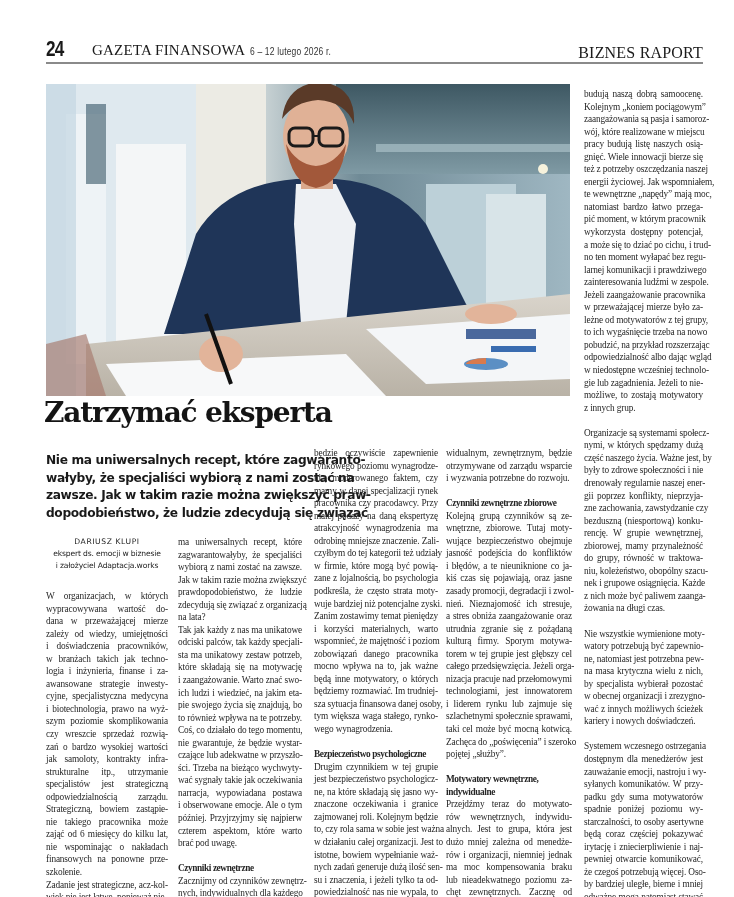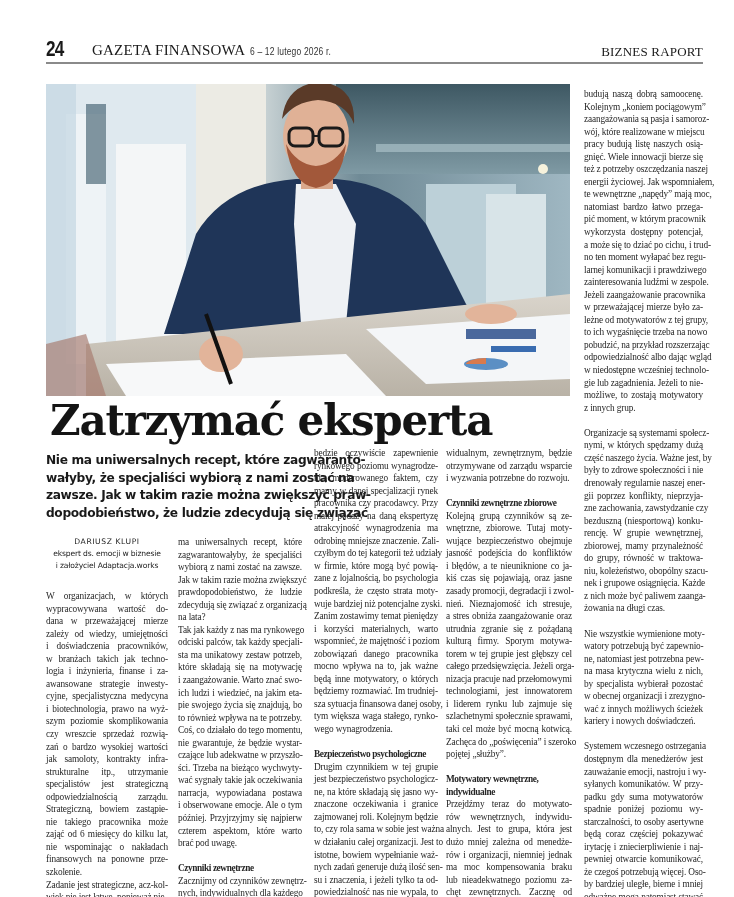--- a/index.html
+++ b/index.html
@@ -3,29 +3,29 @@
 <meta charset="utf-8">
 <style>
   html, body { margin:0; padding:0; background:#ffffff; }
   body { width:734px; height:897px; position:relative; overflow:hidden; font-family:"Liberation Serif", serif; color:#1e1e1e; }
   .abs { position:absolute; }
 
   
   .page-num { left:46px; top:36px; font-family:"Liberation Sans", sans-serif; font-weight:bold; font-size:22px; letter-spacing:-1px; transform:scaleX(0.78); transform-origin:left top; color:#1a1a1a; }
   .paper-name { left:92px; top:42px; font-family:"Liberation Serif", serif; font-size:15px; letter-spacing:0.2px; color:#1a1a1a; white-space:nowrap; }
   .paper-name .date { font-family:"Liberation Sans", sans-serif; font-size:10px; transform:scaleX(0.85); display:inline-block; transform-origin:left center; margin-left:2px; color:#333; }
-  .section { right:31px; top:44px; font-family:"Liberation Serif", serif; font-size:13px; color:#1a1a1a; letter-spacing:0.2px; }
+  .section { right:31px; top:44px; font-family:"Liberation Serif", serif; font-size:16px; color:#1a1a1a; letter-spacing:0.2px; }
   .rule { left:46px; top:62px; width:657px; height:2px; background:#8a8a8a; }
 
   
   .photo { left:46px; top:84px; width:524px; height:312px; overflow:hidden; background:#c9d5dc; }
   .photo svg { display:block; }
 
   
-  .title { left:50px; top:396px; font-family:"DejaVu Serif", serif; font-weight:bold; font-size:42px; letter-spacing:-1.2px; color:#141414; white-space:nowrap; }
+  .title { left:44px; top:396px; font-family:"DejaVu Serif", serif; font-weight:bold; font-size:28px; letter-spacing:-1.2px; color:#141414; white-space:nowrap; }
 
   
   .lead { left:46px; top:452px; width:258px; font-family:"DejaVu Sans", sans-serif; font-weight:bold; font-size:12.2px; line-height:17.6px; color:#1a1a1a; letter-spacing:-0.35px; }
   .lead span { display:block; white-space:nowrap; }
 
   
   .byline { left:46px; top:536px; width:122px; text-align:center; font-family:"DejaVu Sans", sans-serif; color:#222; }
   .byline .name { font-weight:normal; font-size:7.6px; letter-spacing:0.6px; line-height:12px; }
   .byline .role { font-size:7.6px; line-height:11.5px; letter-spacing:-0.15px;text-align:center; }
 
@@ -164,21 +164,21 @@
   </div>
 
 <div class="abs col c2" id="col2">
     <span class="ln">ma uniwersalnych recept, które</span>
     <span class="ln">zagwarantowałyby, że specjaliści</span>
     <span class="ln">wybiorą z nami zostać na zawsze.</span>
     <span class="ln">Jak w takim razie można zwiększyć</span>
     <span class="ln">prawdopodobieństwo, że ludzie</span>
     <span class="ln">zdecydują się związać z organizacją</span>
     <span class="ln last">na lata?</span>
-    <span class="ln">Tak jak każdy z nas ma rynkowego</span>
+    <span class="ln">Tak jak każdy z nas ma unikatowe</span>
     <span class="ln">odciski palców, tak każdy specjali-</span>
     <span class="ln">sta ma unikatowy zestaw potrzeb,</span>
     <span class="ln">które składają się na motywację</span>
     <span class="ln">i zaangażowanie. Warto znać swo-</span>
     <span class="ln">ich ludzi i wiedzieć, na jakim eta-</span>
     <span class="ln">pie swojego życia się znajdują, bo</span>
     <span class="ln">to również wpływa na te potrzeby.</span>
     <span class="ln">Coś, co działało do tego momentu,</span>
     <span class="ln">nie gwarantuje, że będzie wystar-</span>
     <span class="ln">czające lub adekwatne w przyszło-</span>

